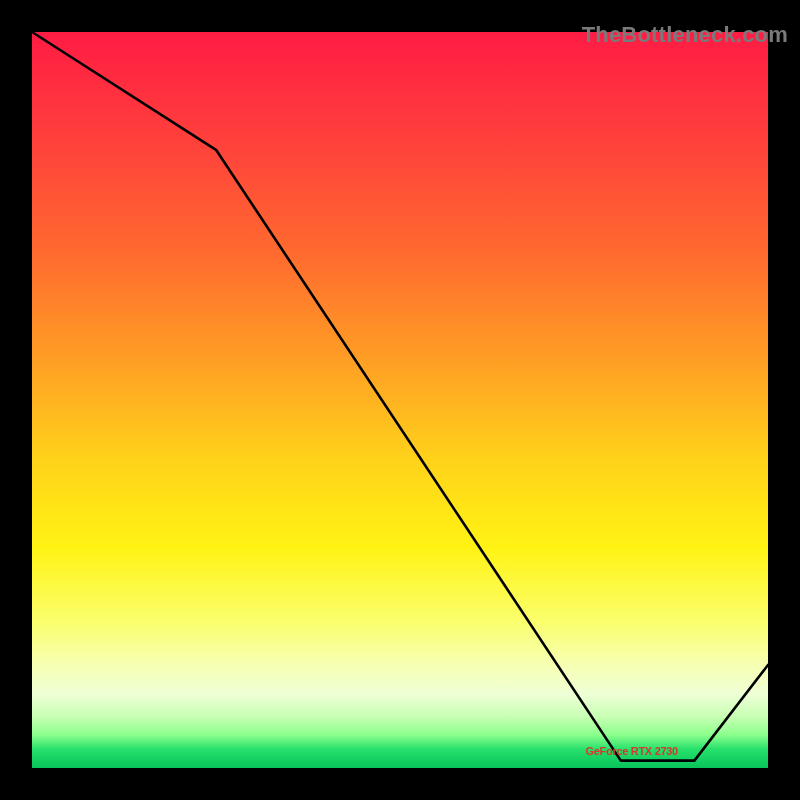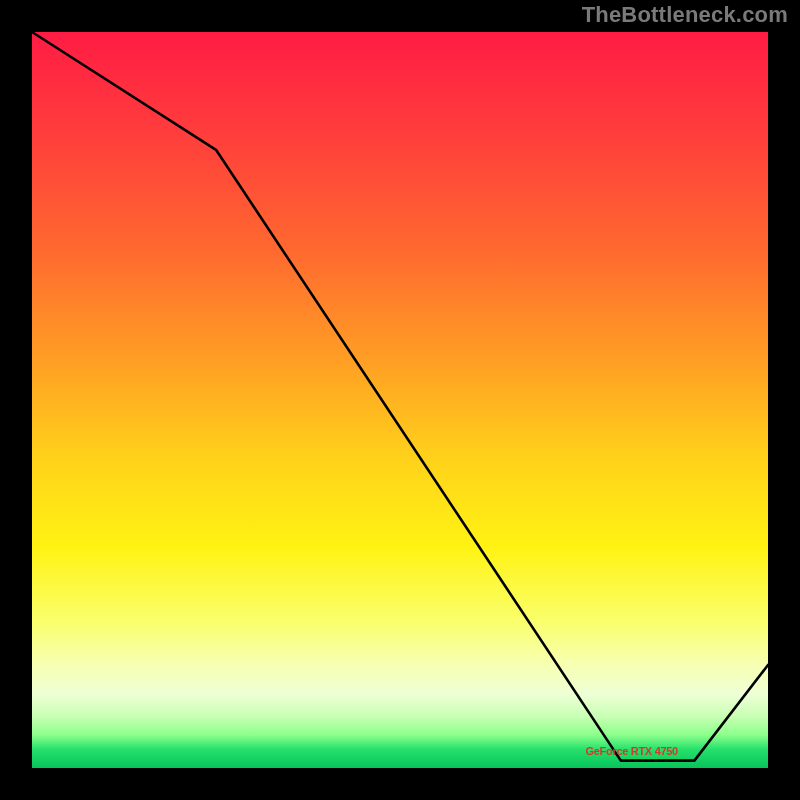--- a/index.html
+++ b/index.html
@@ -7,21 +7,21 @@
     padding: 0;
     width: 800px;
     height: 800px;
     background: #000;
     position: relative;
     font-family: Arial, Helvetica, sans-serif;
     overflow: hidden;
   }
   .watermark {
     position: absolute;
-    top: 2px;
+    top: 22px;
     right: 12px;
     color: #7a7a7a;
     font-size: 22px;
     font-weight: 600;
     letter-spacing: 0.2px;
     z-index: 10;
   }
   .plot-area {
     position: absolute;
     top: 32px;
@@ -67,13 +67,13 @@
 <body>
 
 <div class="watermark">TheBottleneck.com</div>
 
 <div class="plot-area"></div>
 
 <svg class="overlay" viewBox="0 0 736 736">
   <path id="chart-path" fill="none" stroke="#000" stroke-width="2.6" stroke-linecap="round" stroke-linejoin="round" d="M 0.0 0.0 L 184.0 117.8 L 588.8 728.6 L 662.4 728.6 L 736.0 633.0"></path>
 </svg>
 
-<div class="data-label" id="annotation-label" style="left: 585.52px; top: 745.28px;">GeForce RTX 4750</div>
+<div class="data-label" id="annotation-label" style="left: 585.52px; top: 745.28px;">GeForce RTX 2730</div>
 
 </body></html>

